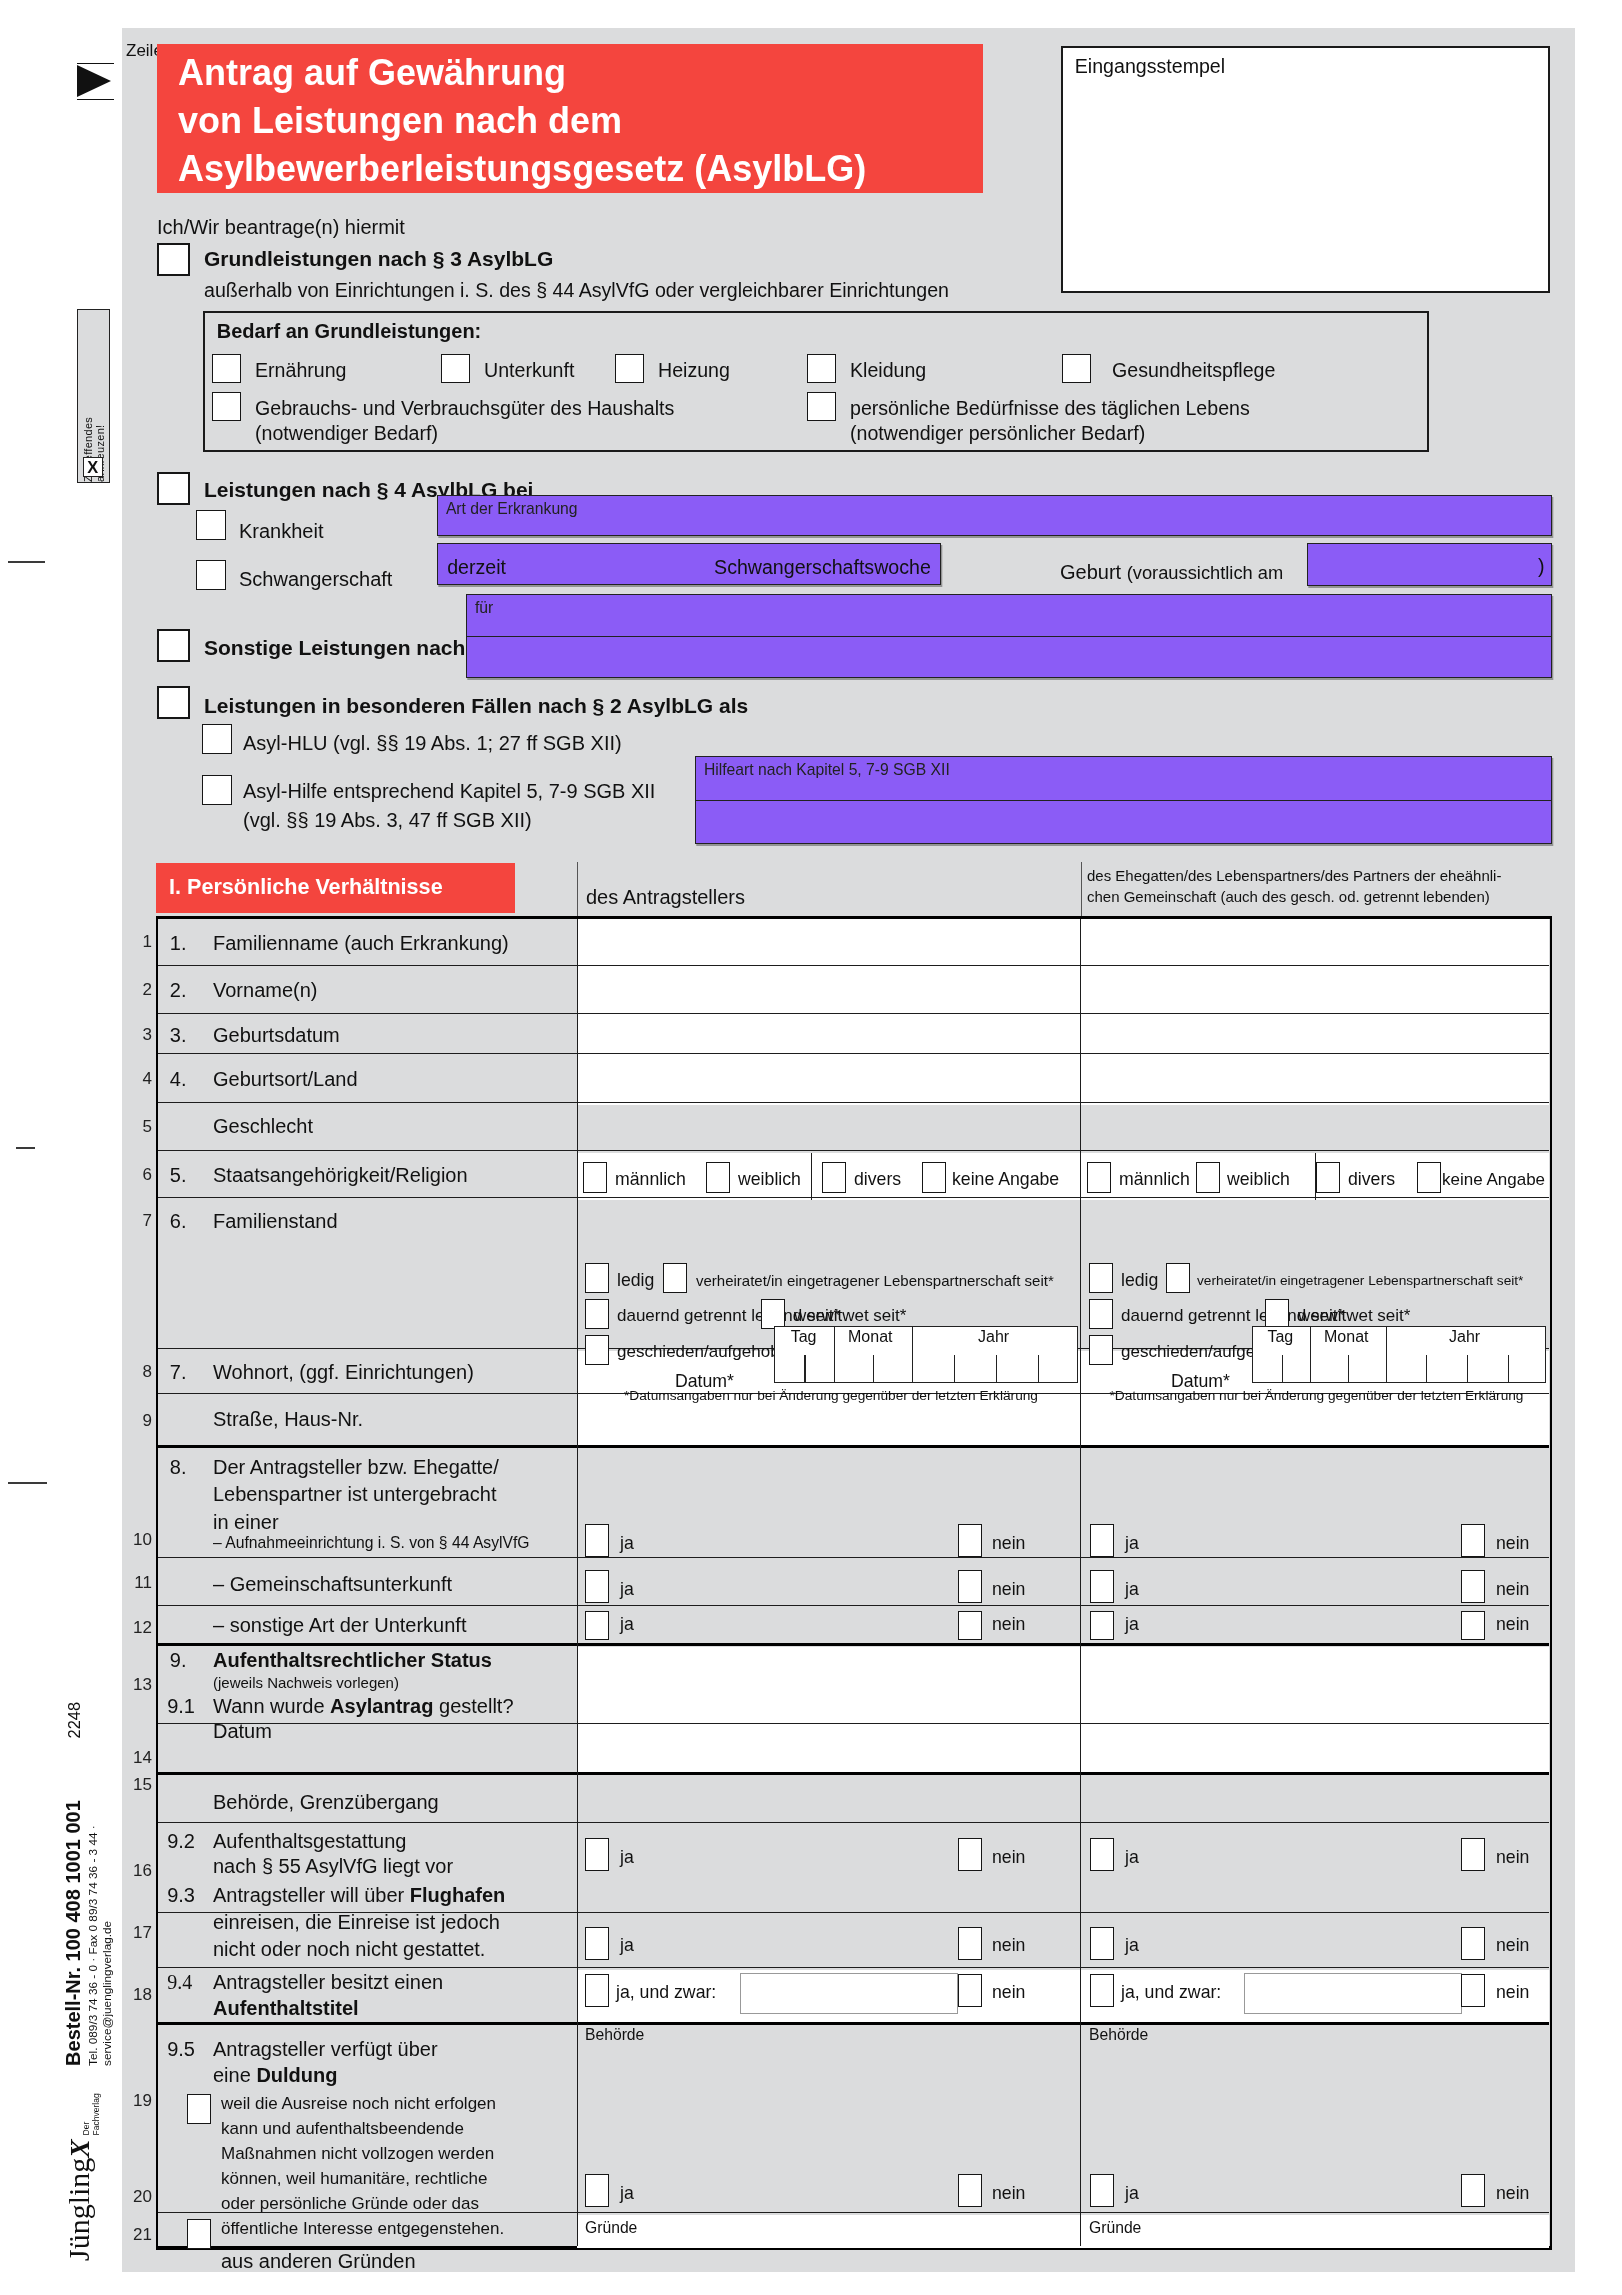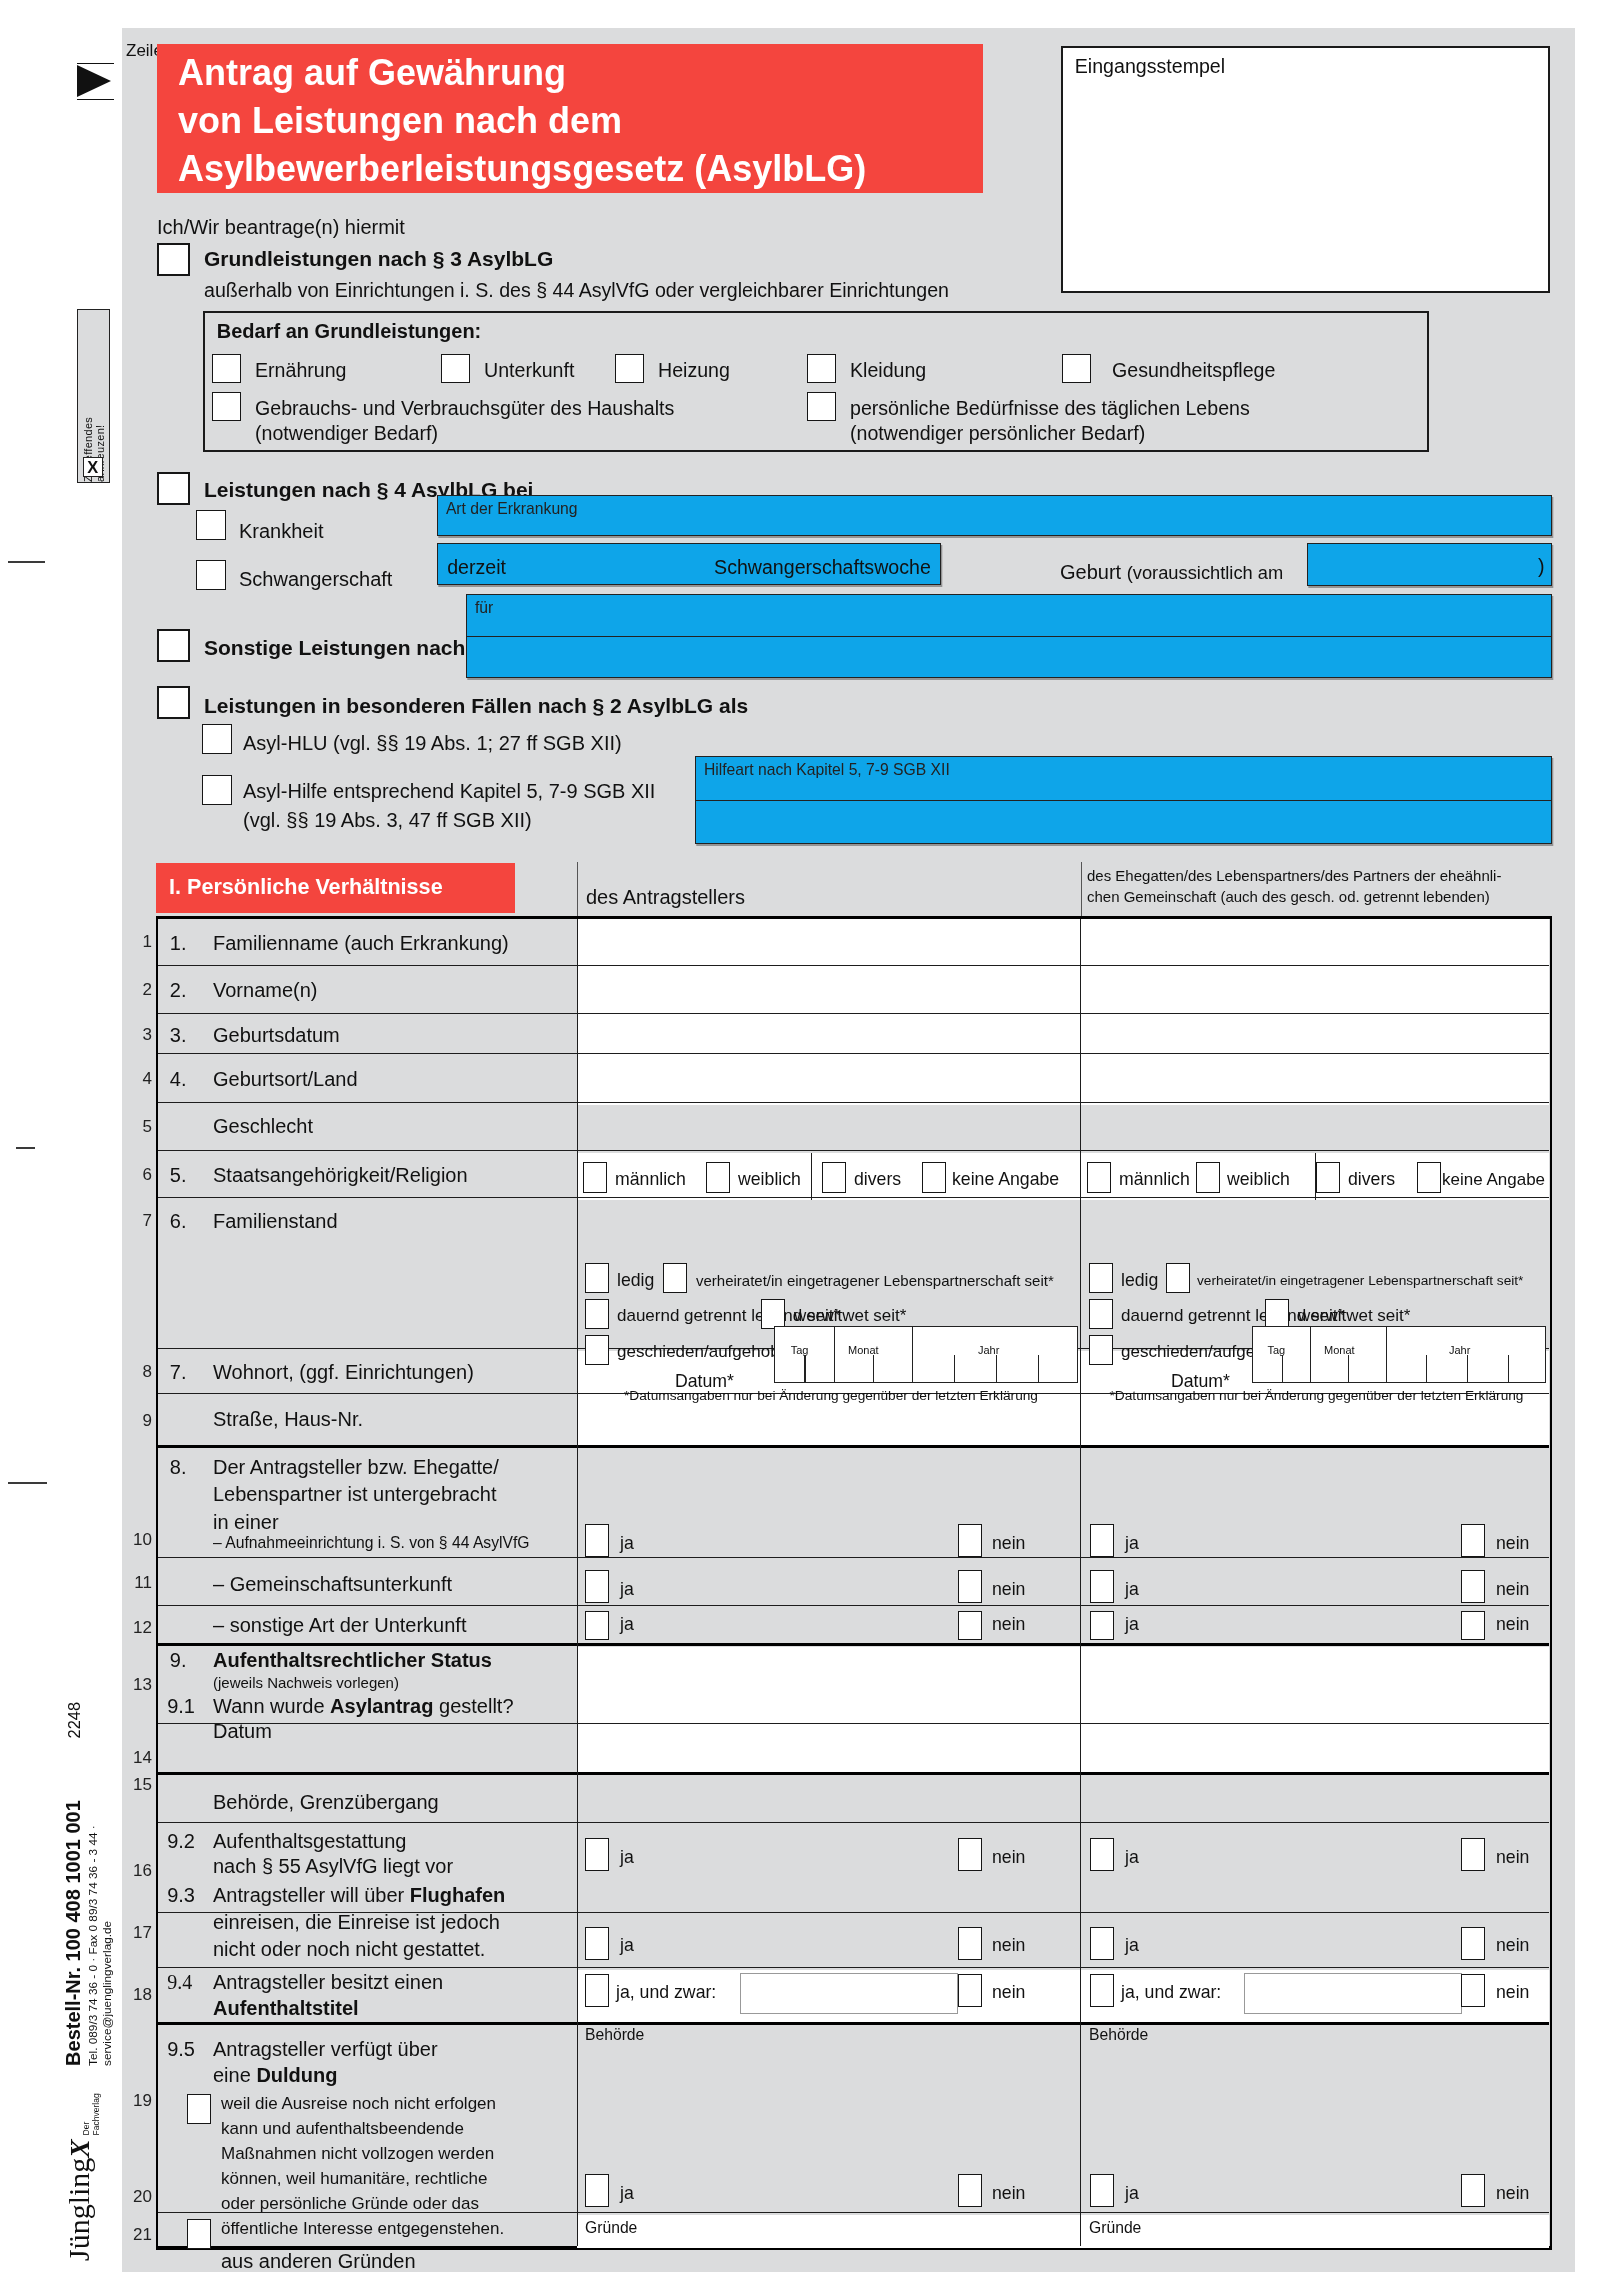--- a/index.html
+++ b/index.html
@@ -7,21 +7,21 @@
     width:1623px;height:2295px;position:relative;background:#ffffff;
     font-family:"Liberation Sans", sans-serif;color:#111;
     -webkit-font-smoothing:antialiased;
   }
   .abs{position:absolute;}
   .graybg{background:#dbdcdd;}
   
   .cb{position:absolute;background:#fff;border:2px solid #161616;box-sizing:border-box;}
   .cb.small{border-width:1.6px;}
   
-  .ibox{position:absolute;background:#0ea5e9;border:1.6px solid #222;box-sizing:border-box;box-shadow:1.3px 2px 0 rgba(60,60,60,.45);text-decoration:underline;}
+  .ibox{position:absolute;background:#8b5cf6;border:1.6px solid #222;box-sizing:border-box;box-shadow:1.3px 2px 0 rgba(60,60,60,.45);text-decoration:underline;}
   .ibox .flabel{position:absolute;left:7.9px;top:3.9px;font-size:15.7px;color:#222;}
   
   .secbold{font-weight:bold;font-size:21px;}
   .t31{font-size:20px;}
   .t30{font-size:19.6px;}
   .t28{font-size:18.3px;}
   .t26{font-size:17px;}
   .t24{font-size:15.7px;}
   
   #ptable{position:absolute;left:156px;top:862px;width:1396px;height:1388px;}
@@ -32,21 +32,21 @@
   .hline.thick{height:2.6px;background:#000;}
   .vline{position:absolute;top:0;width:1.3px;height:100%;background:#1d1d1d;}
   .rowno{position:absolute;width:29px;text-align:right;font-size:17px;color:#222;}
   .lblno{position:absolute;font-size:20px;}
   .lbltx{position:absolute;font-size:20px;}
   .optlbl{position:absolute;font-size:17.7px;}
   .jn .cbx{position:absolute;width:23.6px;height:33px;background:#fff;border:1.6px solid #161616;box-sizing:border-box;}
   .datebox{position:absolute;background:#fff;border:1.6px solid #222;box-sizing:border-box;}
   .datebox .dvl{position:absolute;top:0;width:1.3px;height:100%;background:#222;}
   .datebox .tick{position:absolute;bottom:0;width:1.3px;height:27.5px;background:#222;}
-  .datebox .dlab{position:absolute;top:17px;font-size:11px;}
+  .datebox .dlab{position:absolute;top:1px;font-size:16px;}
   .note{position:absolute;font-size:13.7px;text-align:center;}
   
   .sidebox{position:absolute;left:77px;top:309px;width:33px;height:174px;background:#dbdcdd;border:1.6px solid #222;box-sizing:border-box;}
   .sidebox .vtxt{position:absolute;left:50%;top:64px;transform:translateX(-50%);writing-mode:vertical-rl;}
   .sidebox .vtxt span{transform:rotate(180deg);display:inline-block;writing-mode:vertical-rl;font-size:11px;letter-spacing:0.3px;}
   .pub{position:absolute;left:62px;top:2261px;width:559px;transform:rotate(-90deg);transform-origin:0 0;display:flex;align-items:flex-start;}
   .foldmark{position:absolute;height:2px;background:#3a3a3a;}
 </style>
 </head>
 <body>

